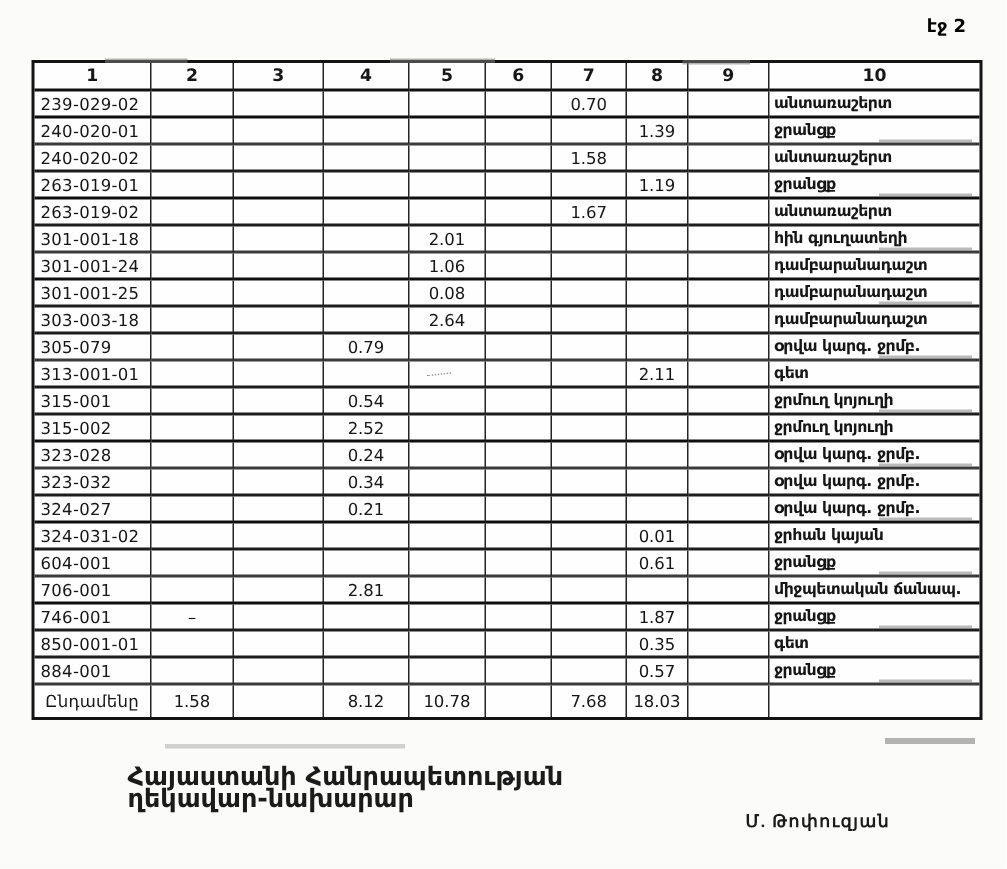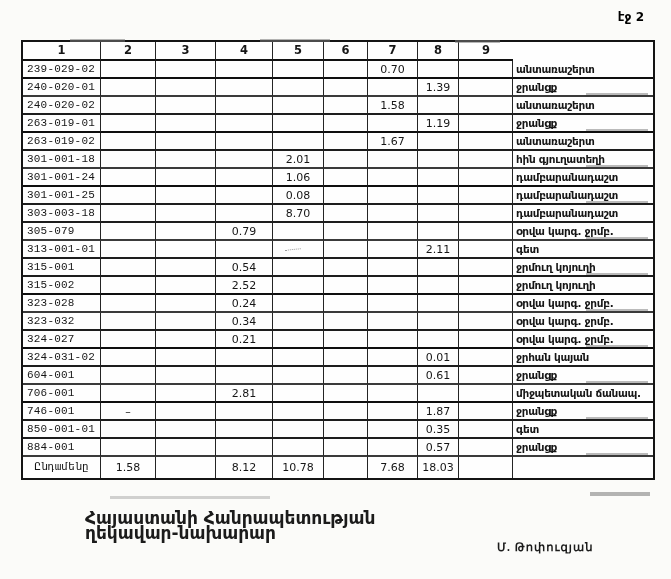--- a/index.html
+++ b/index.html
@@ -32,21 +32,21 @@
     display: flex; align-items: center;
     font-size: 11px; line-height: 1;
     overflow: hidden; white-space: nowrap;
     position: relative;
   }
   .td:last-child { border-right: none; }
   .thead .td {
     justify-content: center; font-weight: bold; font-size: 11.5px;
     border-bottom: 2px solid #101010;
   }
-  .td.code { padding-left: 4px; letter-spacing: 0.2px; font-family: Liberation Mono, monospace; }
+  .td.code { padding-left: 4px; letter-spacing: 0.2px; }
   .td.num  { justify-content: center; }
   .td.desc {
     padding-left: 3px; font-weight: bold; font-size: 10.5px;
     letter-spacing: -0.3px;
   }
   .ttotal .td { border-bottom: none; font-size: 11px; }
   .ttotal .td.code { justify-content: center; padding-left: 0; }
   
   .tbody .tr:nth-child(3n+1) .td { border-bottom-color: #0e0e0e; }
   .tbody .tr:nth-child(4n+2) .td { border-bottom-color: #3a3a3a; }
@@ -79,20 +79,21 @@
       <div class="tr">
         <div class="td c1">1</div>
         <div class="td c2">2</div>
         <div class="td c3">3</div>
         <div class="td c4">4</div>
         <div class="td c5">5</div>
         <div class="td c6">6</div>
         <div class="td c7">7</div>
         <div class="td c8">8</div>
         <div class="td c9">9</div>
+        <div class="td c10">10</div>
       </div>
     </div>
   <div class="tbody">
       <div class="tr">
         <div class="td c1 code">239-029-02</div>
         <div class="td c2 num"></div>
         <div class="td c3 num"></div>
         <div class="td c4 num"></div>
         <div class="td c5 num"></div>
         <div class="td c6 num"></div>
@@ -183,21 +184,21 @@
         <div class="td c7 num"></div>
         <div class="td c8 num"></div>
         <div class="td c9 num"></div>
         <div class="td c10 desc">դամբարանադաշտ</div>
       </div>
       <div class="tr">
         <div class="td c1 code">303-003-18</div>
         <div class="td c2 num"></div>
         <div class="td c3 num"></div>
         <div class="td c4 num"></div>
-        <div class="td c5 num">8.70</div>
+        <div class="td c5 num">2.64</div>
         <div class="td c6 num"></div>
         <div class="td c7 num"></div>
         <div class="td c8 num"></div>
         <div class="td c9 num"></div>
         <div class="td c10 desc">դամբարանադաշտ</div>
       </div>
       <div class="tr">
         <div class="td c1 code">305-079</div>
         <div class="td c2 num"></div>
         <div class="td c3 num"></div>

